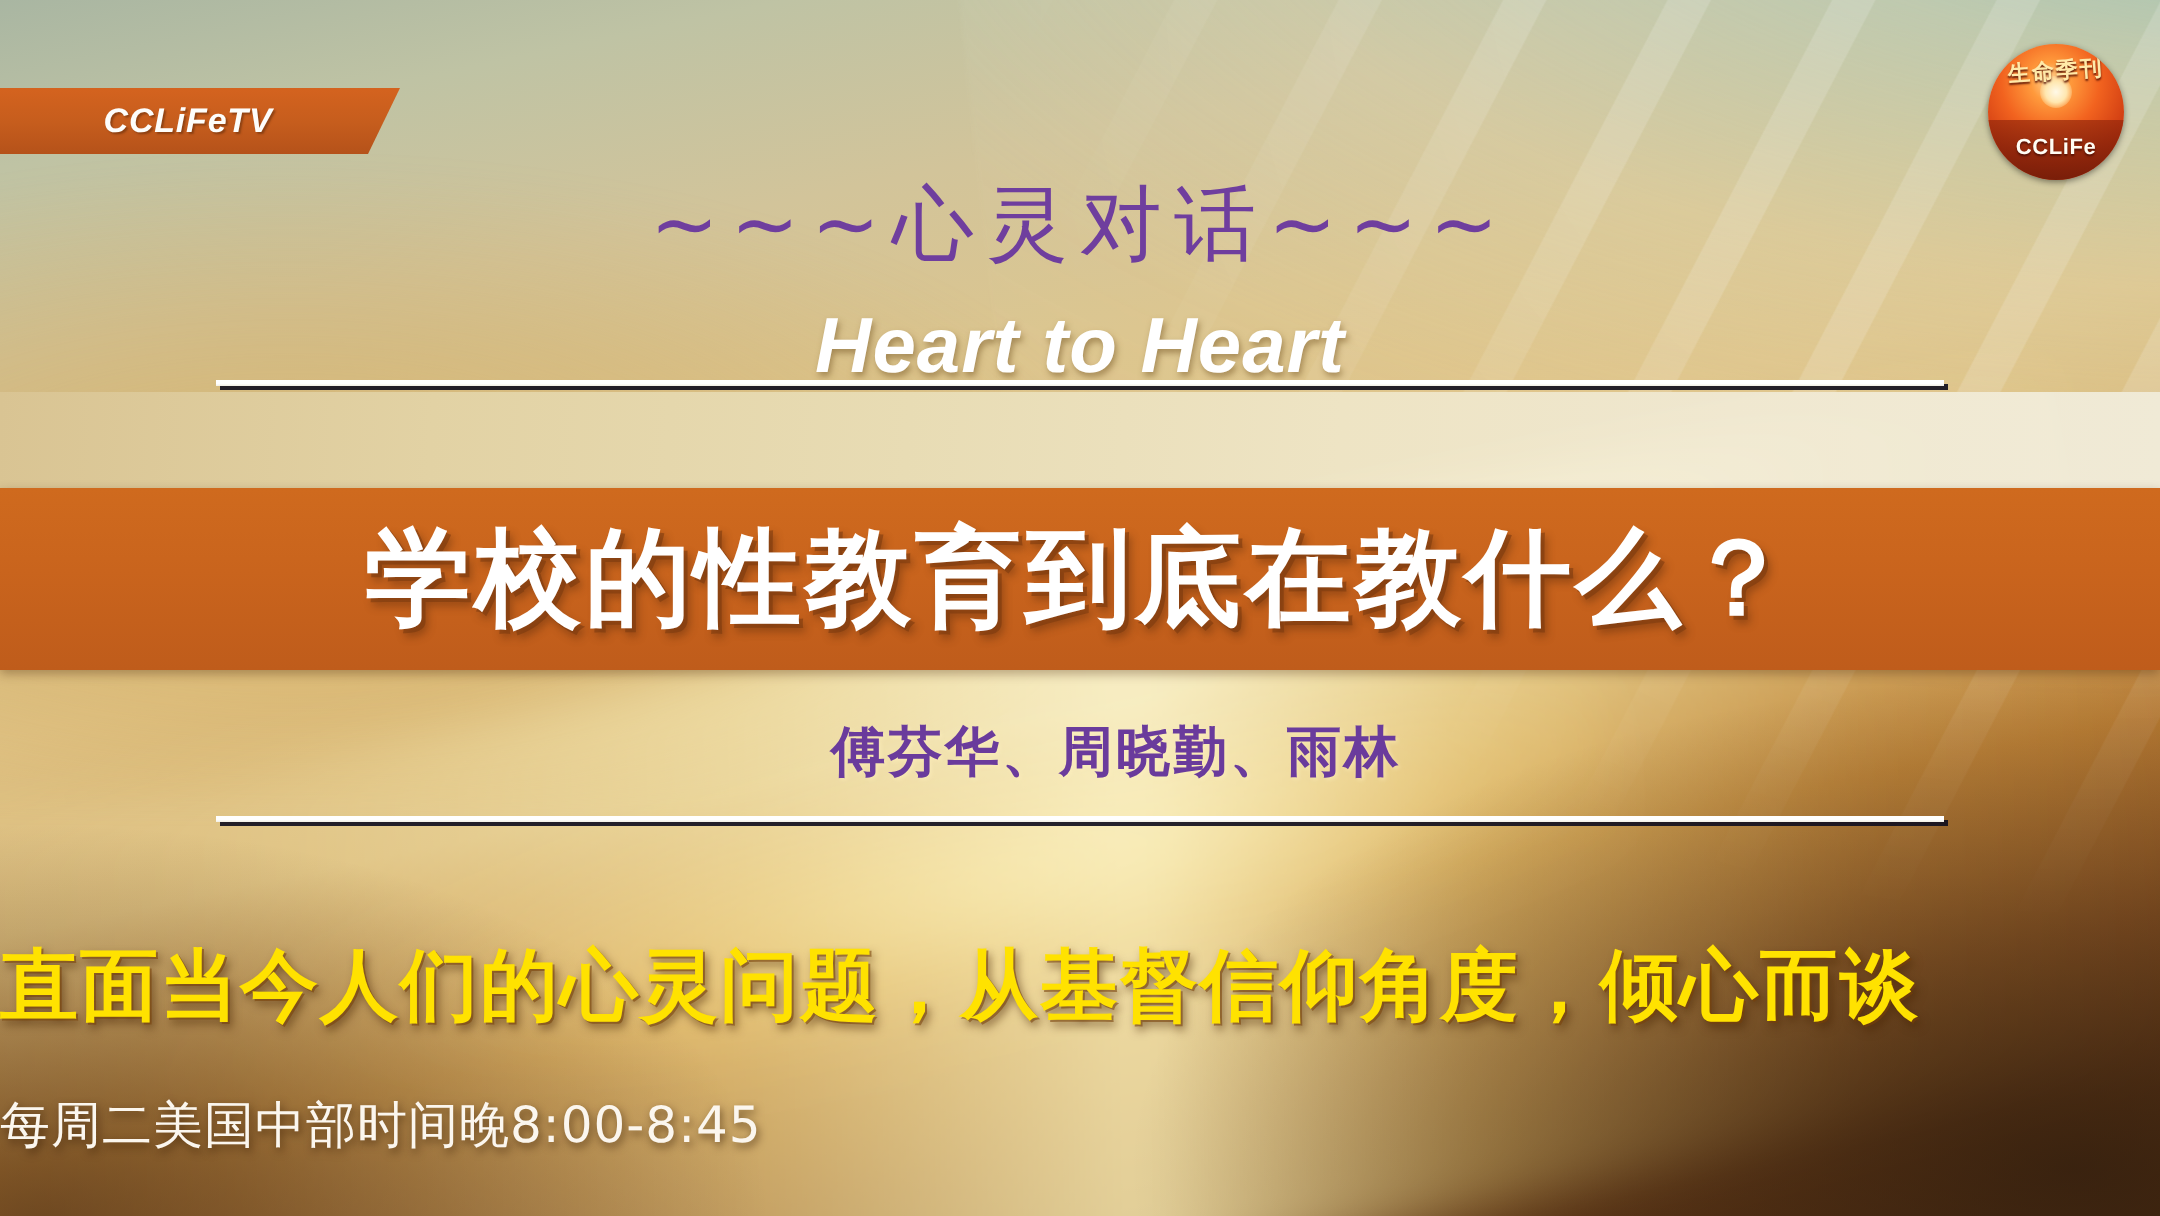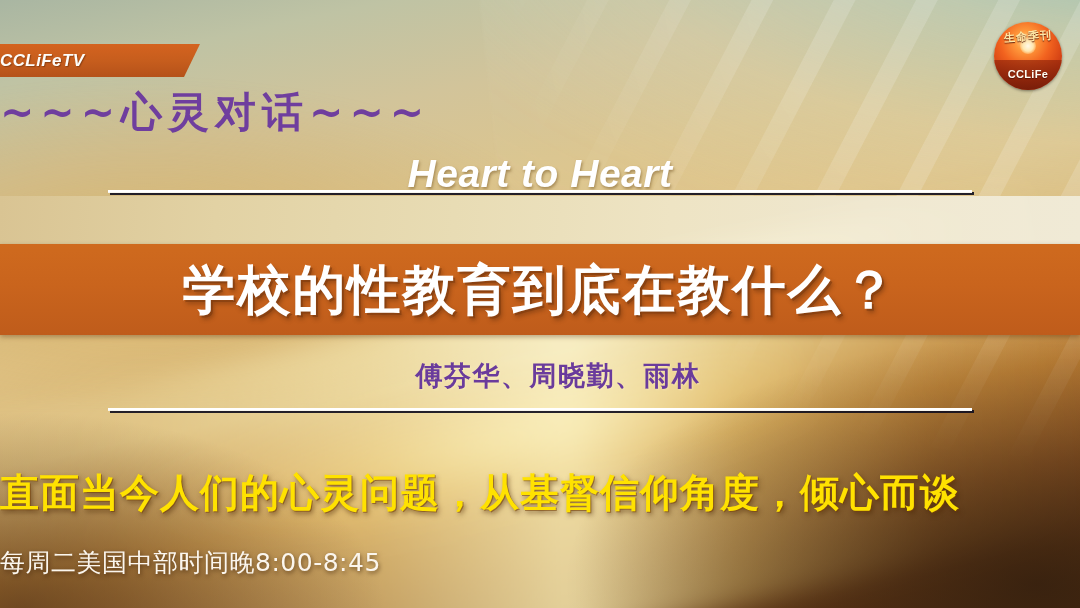--- a/index.html
+++ b/index.html
@@ -145,20 +145,21 @@
     position: absolute;
     left: 0;
     top: 44px;
     width: 200px;
     height: 33px;
     background: linear-gradient(180deg, #d4631f 0%, #c65d1d 52%, #b5521a 100%);
     clip-path: polygon(0 0, 100% 0, 92% 100%, 0 100%);
     box-shadow: 2px 3px 4px rgba(60,30,10,0.42);
     display: flex;
     align-items: center;
+    justify-content: center;
     padding-right: 12px;
   }
   .tv-tab-label {
     color: #fdfdfb;
     font-size: 17px;
     font-weight: bold;
     font-style: italic;
     letter-spacing: 0.4px;
     text-shadow: 1px 1px 1px rgba(90,40,10,0.5);
   }
@@ -219,23 +220,24 @@
     text-shadow: 0 1px 1px rgba(80,16,4,0.9);
     margin-top: 25px;
   }
 
   
   .show-title-cn {
     position: absolute;
     left: 0;
     right: 0;
     top: 92px;
+    text-align: center;
     color: #6f3e9e;
     font-size: 41px;
-    font-weight: bold;
+    font-weight: normal;
     letter-spacing: 6px;
     line-height: 1;
     font-family: "DejaVu Sans", "Liberation Sans", sans-serif;
   }
   .show-title-en {
     position: absolute;
     left: 0;
     right: 0;
     top: 152px;
     text-align: center;

